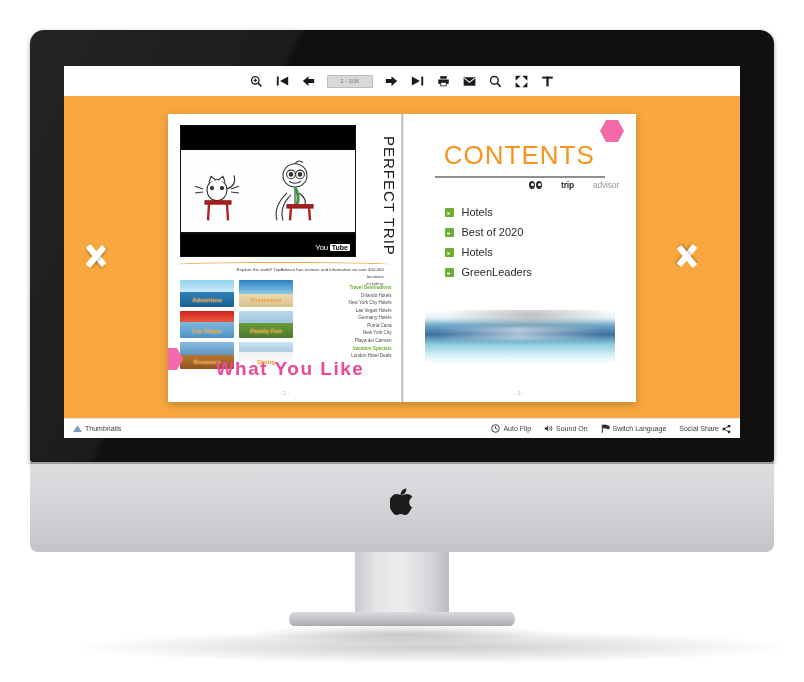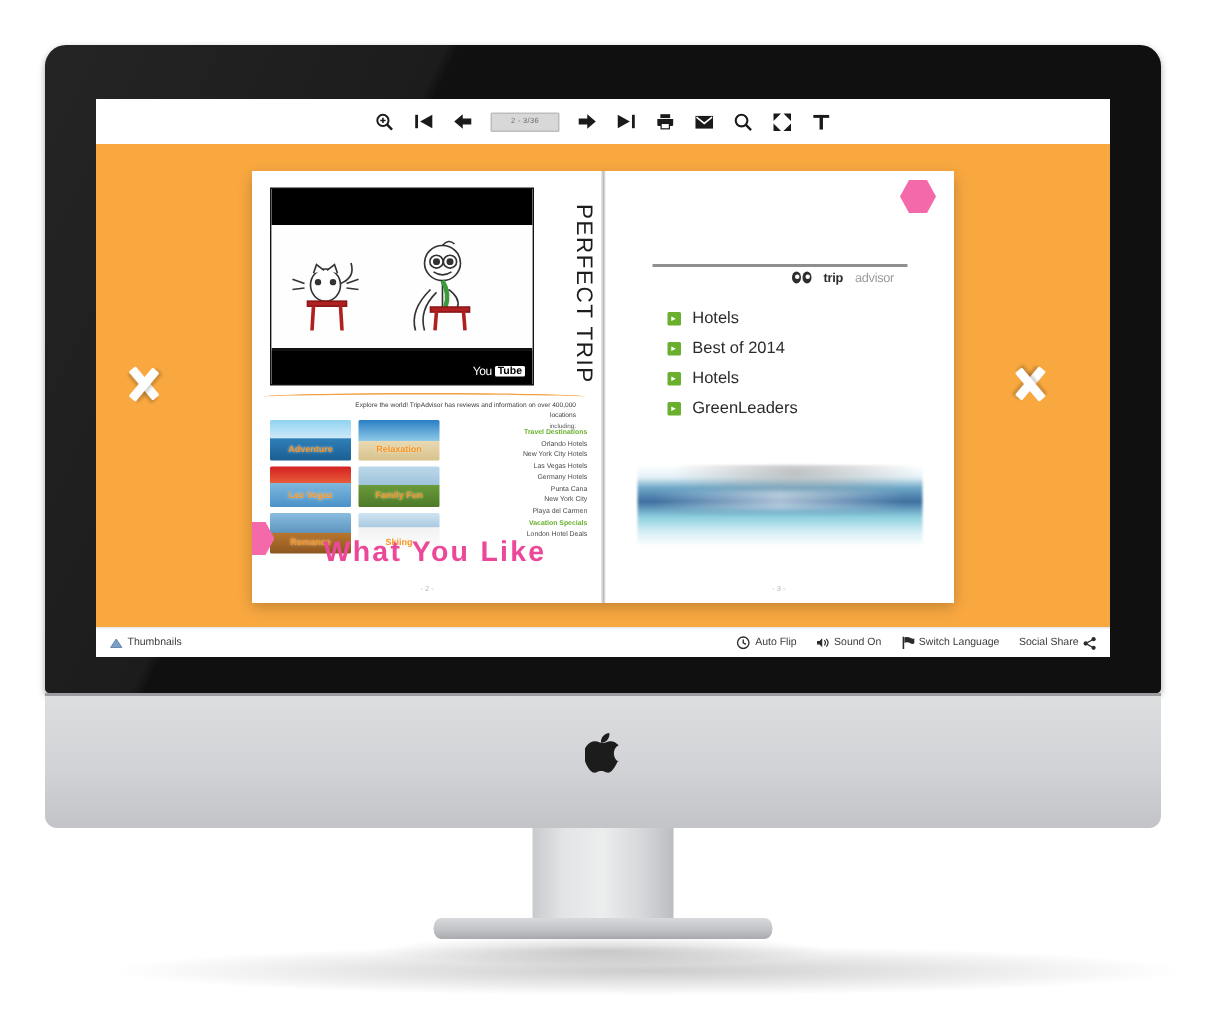--- a/index.html
+++ b/index.html
@@ -101,21 +101,21 @@
   .t-f{background:linear-gradient(180deg,#cfe4f2 0%,#a9c9e0 35%,#f2f2f2 36%,#ffffff 100%);}
 
   .whatyoulike{position:absolute;left:24px;bottom:22px;width:196px;text-align:center;
     color:#ec4899;font-size:19px;font-weight:bold;letter-spacing:1.5px;}
   .pgnum{position:absolute;left:0;right:0;bottom:6px;text-align:center;font-size:5px;color:#b5b5b5;}
 
   
   .contents-title{position:absolute;left:0;right:0;top:26px;text-align:center;
     color:#f7931e;font-size:26px;letter-spacing:1px;font-weight:400;}
   .rule{position:absolute;left:32px;top:62px;width:170px;height:2px;background:#8f8f8f;}
-  .ta-logo{position:absolute;right:40px;top:66px;display:flex;align-items:center;gap:8px;}
+  .ta-logo{position:absolute;right:17px;top:66px;display:flex;align-items:center;gap:19px;}
   .ta-owl{width:13px;height:8px;position:relative;}
   .ta-owl i{position:absolute;top:0;width:6px;height:8px;border-radius:50%;background:#2d2d2d;}
   .ta-owl i:nth-child(1){left:0;} .ta-owl i:nth-child(2){left:7px;}
   .ta-owl i::after{content:"";position:absolute;left:1.5px;top:2px;width:3px;height:3px;
     border-radius:50%;background:#fff;}
   .ta-t1{font-size:8.5px;font-weight:bold;color:#2d2d2d;letter-spacing:-.2px;}
   .ta-t2{font-size:8.5px;color:#9a9a9a;letter-spacing:-.2px;}
 
   .clist{position:absolute;left:42px;top:92px;}
   .crow{display:flex;align-items:center;gap:8px;margin-bottom:8px;}
@@ -361,39 +361,40 @@
               <div class="hexpink" style="left:-9px;bottom:32px;"></div>
               <div class="pgnum">- 2 -</div>
             </div>
 
             <div class="spine"></div>
 
             <div class="page page-right">
 
               <div class="hexpink" style="right:12px;top:6px;"></div>
 
+              <div class="contents-title">CONTENTS</div>
               <div class="rule"></div>
 
               <div class="ta-logo">
                 <span class="ta-owl">
                     <i></i>
                     <i></i>
                   </span>
                 <span class="ta-t1">trip</span>
                 <span class="ta-t2">advisor</span>
               </div>
 
               <div class="clist">
                 <div class="crow">
                   <span class="cbul">▸</span>
                   <span class="clabel">Hotels</span>
                 </div>
                 <div class="crow">
                   <span class="cbul">▸</span>
-                  <span class="clabel">Best of 2014</span>
+                  <span class="clabel">Best of 2020</span>
                 </div>
                 <div class="crow">
                   <span class="cbul">▸</span>
                   <span class="clabel">Hotels</span>
                 </div>
                 <div class="crow">
                   <span class="cbul">▸</span>
                   <span class="clabel">GreenLeaders</span>
                 </div>
               </div>

